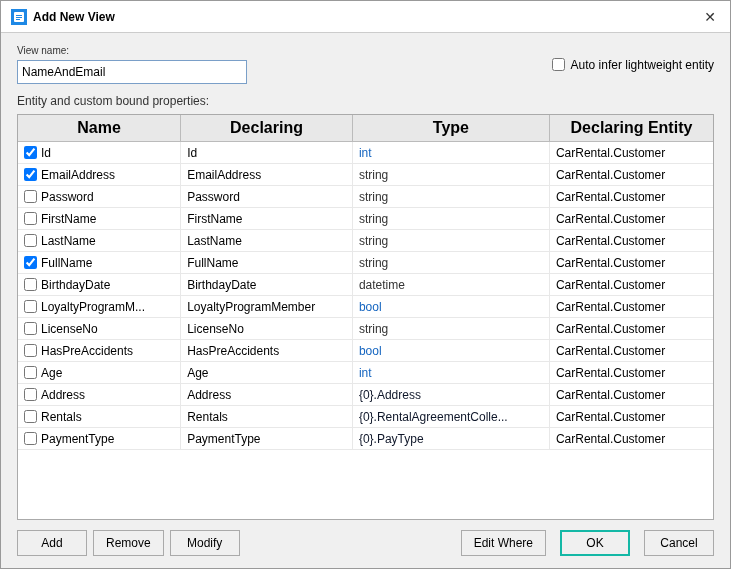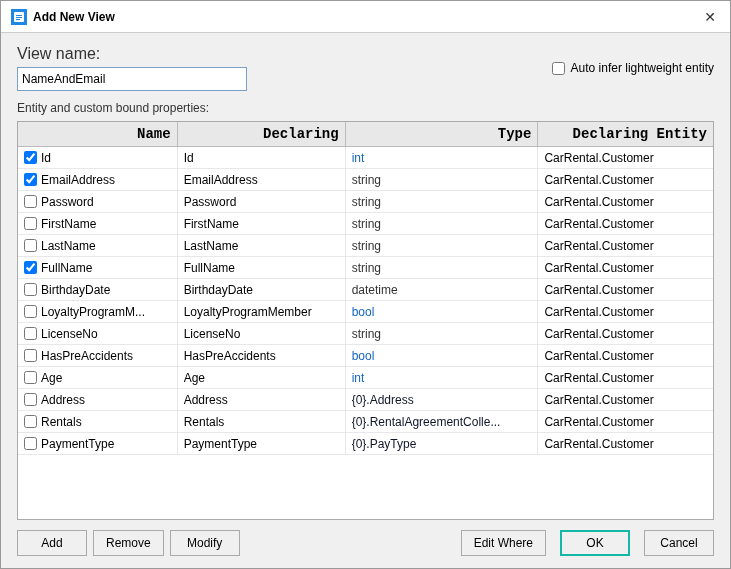--- a/index.html
+++ b/index.html
@@ -58,21 +58,21 @@
       color: #333;
     }
     .content {
       padding: 12px 16px;
       flex: 1;
       display: flex;
       flex-direction: column;
       overflow: hidden;
     }
     .row-label {
-      font-size: 16px;
+      font-size: 10px;
       margin-bottom: 4px;
       color: #333;
     }
     .top-row {
       display: flex;
       align-items: center;
       justify-content: space-between;
       margin-bottom: 10px;
     }
     .view-name-section {
@@ -109,26 +109,25 @@
     }
     table {
       width: 100%;
       border-collapse: collapse;
     }
     thead th {
       background: #e8e8e8;
       border-bottom: 1px solid #bbb;
       border-right: 1px solid #bbb;
       padding: 4px 6px;
-      text-align: right;
-      font-size: 14px;
+      text-align: center;
+      font-size: 16px;
       font-weight: 600;
       position: sticky;
       top: 0;
-      font-family: Liberation Mono, monospace;
     }
     thead th:last-child { border-right: none; }
     tbody tr {
       border-bottom: 1px solid #e8e8e8;
     }
     tbody td {
       padding: 2px 6px;
       font-size: 12px;
       border-right: 1px solid #e8e8e8;
       height: 22px;

